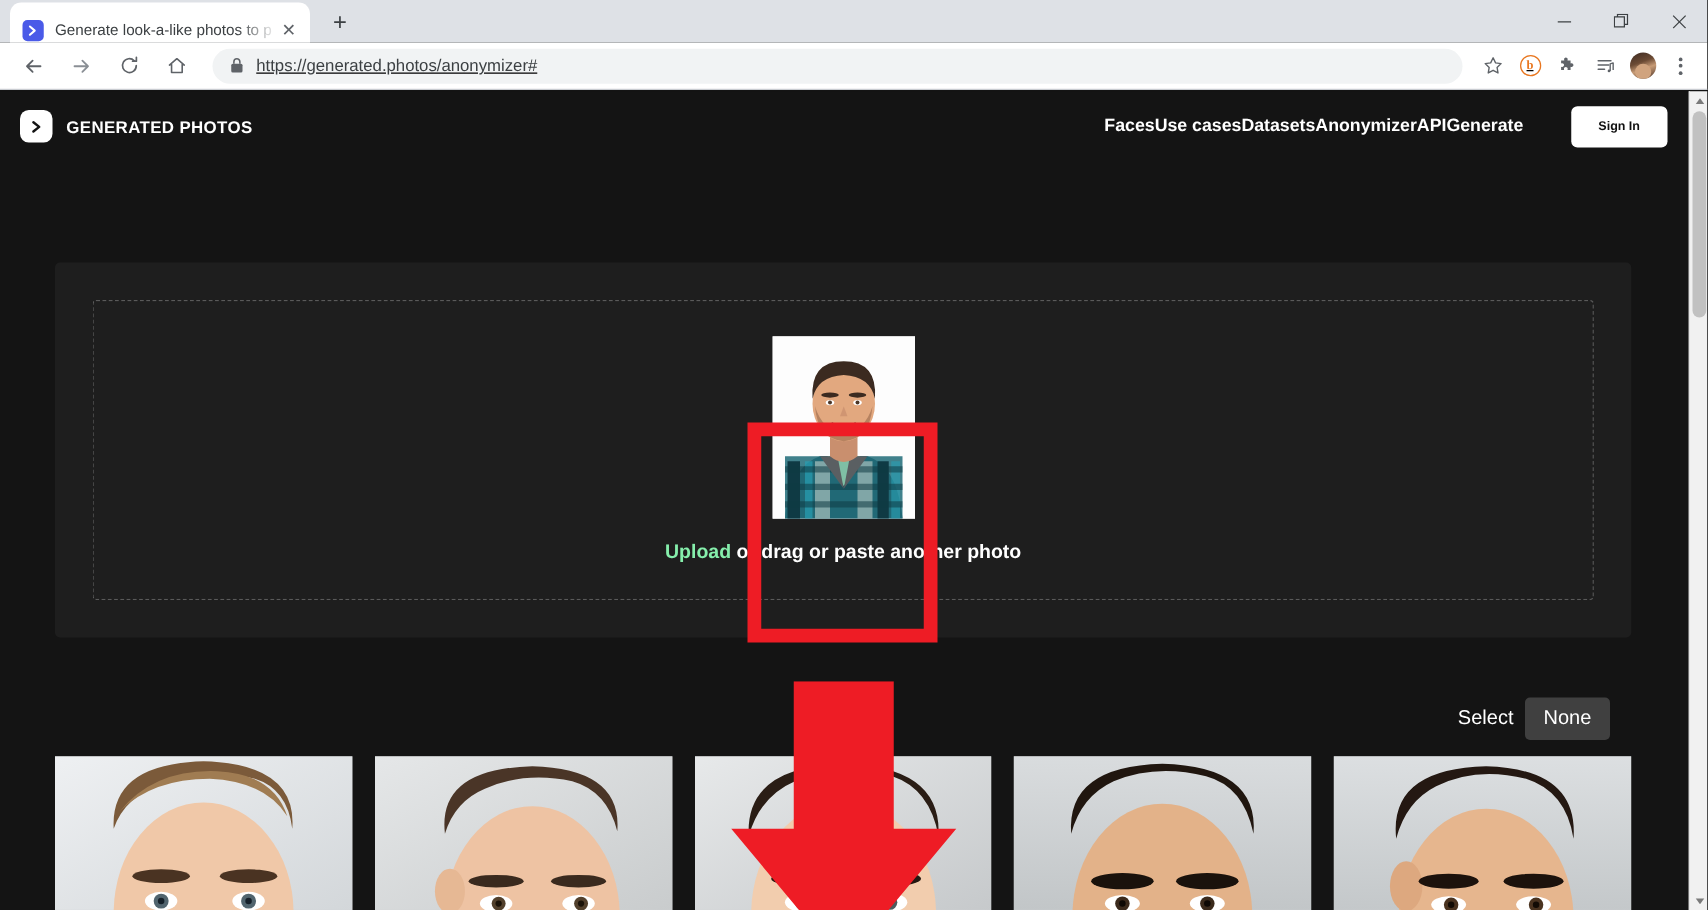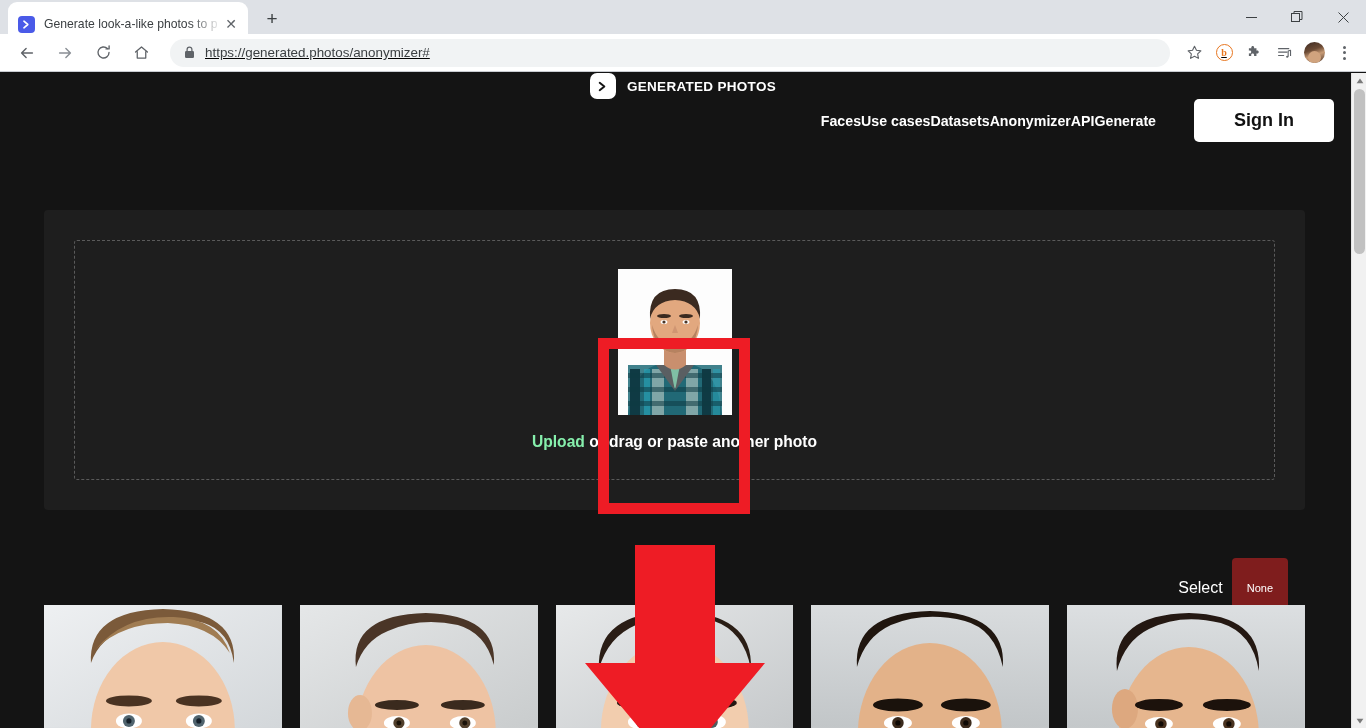--- a/index.html
+++ b/index.html
@@ -112,21 +112,21 @@
   
   .viewport {
     position: absolute; left: 0; top: 73px;
     width: 1366px; height: 655px;
     background: #141414; overflow: hidden;
   }
   .page { position: relative; width: 1350px; }
 
   .site-header {
     height: 56px; display: flex; align-items: center;
-    padding: 0 0 0 16px; background: #141414; flex-direction: column;
+    padding: 0 0 0 16px; background: #141414;
   }
   .brand { display: flex; align-items: center; }
   .brand-logo {
     width: 26px; height: 26px; border-radius: 7px;
     background: #fff; display: flex; align-items: center; justify-content: center;
     margin-right: 11px;
   }
   .brand-name {
     color: #fff; font-size: 13.5px; font-weight: bold;
     letter-spacing: .3px;
@@ -134,23 +134,23 @@
   .site-nav {
     margin-left: auto; display: flex; align-items: center; 
   }
   .nav-link {
     color: #fff; font-size: 14.2px; font-weight: bold;
     white-space: nowrap;
   }
   .signin {
     margin-left: 38px; margin-right: 16px;
     background: #fff; color: #111;
-    font-size: 18px; font-weight: bold;
+    font-size: 10px; font-weight: bold;
     border: none; border-radius: 5px;
-    padding: 11px 40px; cursor: pointer;
+    padding: 11px 22px; cursor: pointer;
     font-family: "Liberation Sans", sans-serif;
   }
 
   
   .drop-panel {
     position: absolute; left: 44px; top: 137px;
     width: 1261px; height: 300px;
     background: #1e1e1e; border-radius: 4px;
   }
   .dropzone {
@@ -170,23 +170,23 @@
   }
   .upload-link { color: #86efac; }
 
   
   .select-bar {
     position: absolute; right: 62px; top: 485px;
     display: flex; align-items: center; gap: 9px;
   }
   .select-label { color: #fff; font-size: 16px; }
   .sel-btn {
-    background: #7f1d1d; color: #fff;
-    font-size: 11px; border: none; border-radius: 4px;
-    padding: 24px 15px; cursor: pointer;
+    background: #404040; color: #fff;
+    font-size: 16px; border: none; border-radius: 4px;
+    padding: 8px 15px; cursor: pointer;
     font-family: "Liberation Sans", sans-serif;
     white-space: nowrap;
   }
 
   
   .thumb-grid {
     position: absolute; left: 44px; top: 532px;
     width: 1261px;
     display: flex; gap: 18px;
   }

